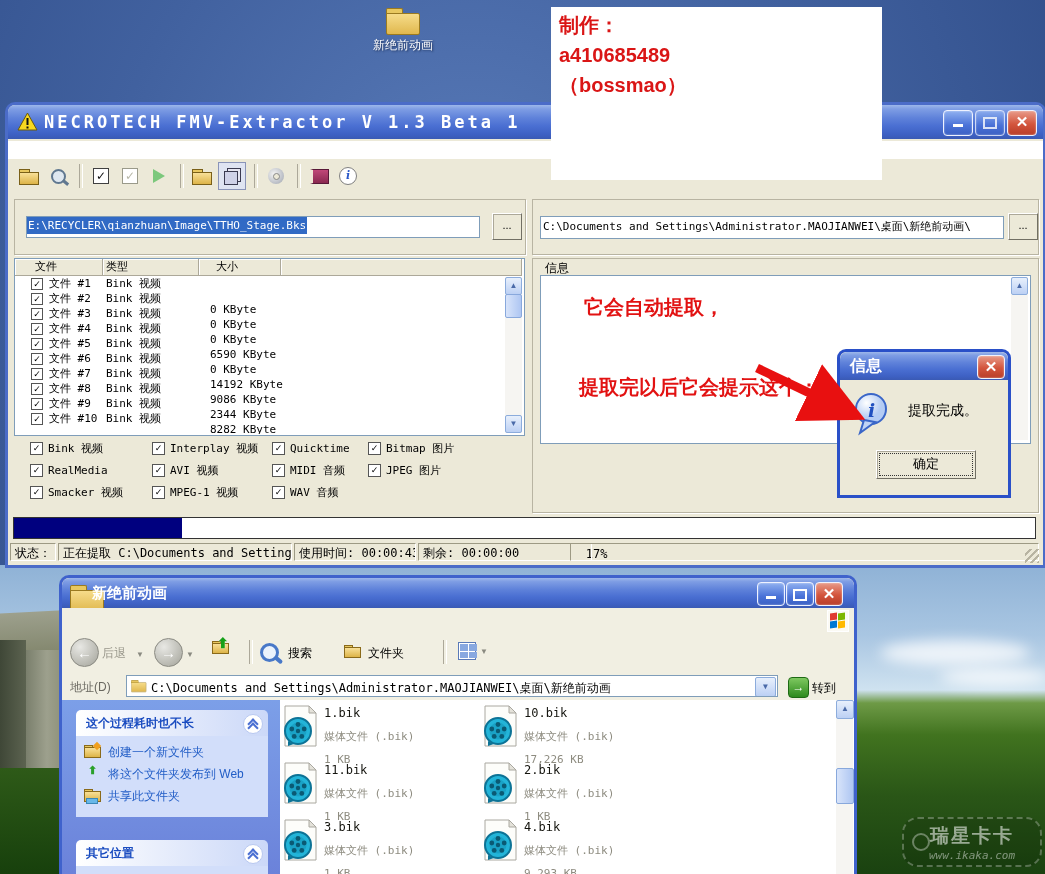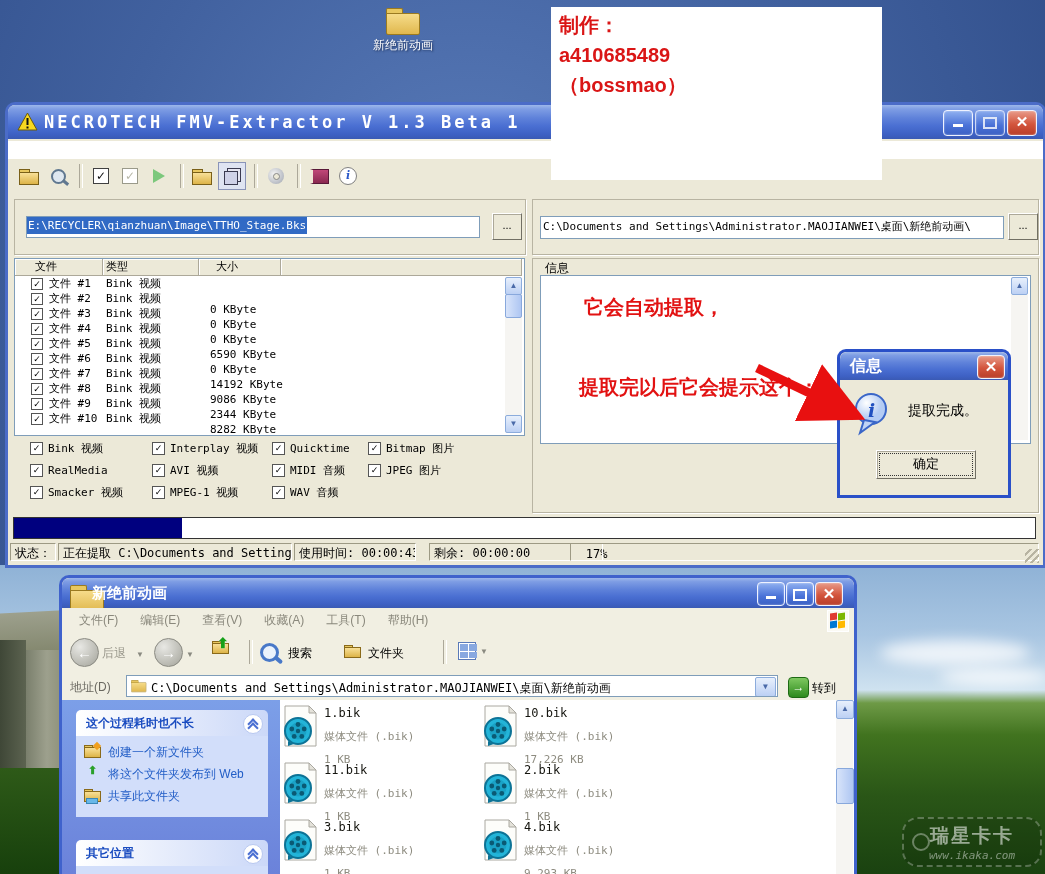--- a/index.html
+++ b/index.html
@@ -443,21 +443,21 @@
 
     <div id="x-progress" class="abs">
       <div id="x-prog-fill" class="abs" style="width: 16.5%;"></div>
       <div id="x-prog-label" class="abs">17%</div>
     </div>
 
     <div id="x-status" class="abs">
       <div class="st-seg sunken" style="left:0;width:46px;">状态：</div>
       <div class="st-seg sunken" style="left:48px;width:234px;">正在提取 C:\Documents and Settings</div>
       <div class="st-seg sunken" style="left:284px;width:122px;">使用时间: 00:00:43</div>
-      <div class="st-seg sunken" style="left:419px;width:174px;">剩余: 00:00:00</div>
+      <div class="st-seg sunken" style="left:408px;width:174px;">剩余: 00:00:00</div>
       <div class="st-seg sunken" style="left:560px;right:2px;width:469px;"></div>
     </div>
     <div id="x-grip" class="abs"></div>
   </div>
 
   <div id="msgbox" class="abs">
     <div id="mb-titlebar" class="abs xp-titlebar">
       <span id="mb-title" class="abs">信息</span>
       <div id="mb-close" class="cap-btn close"><span class="g">✕</span></div>
     </div>
@@ -491,28 +491,20 @@
   <div id="ewin" class="abs">
     <div id="e-titlebar" class="abs xp-titlebar">
       <span id="e-ticon" class="abs fold"></span>
       <span id="e-title" class="abs">新绝前动画</span>
       <div id="e-min" class="cap-btn min abs"><span class="g"></span></div>
       <div id="e-max" class="cap-btn max abs"><span class="g"></span></div>
       <div id="e-close" class="cap-btn close abs"><span class="g">✕</span></div>
     </div>
 
     <div id="e-menubar" class="abs">
-      <div id="e-menu-items">
-          <span class="menu-item">文件(F)</span>
-          <span class="menu-item">编辑(E)</span>
-          <span class="menu-item">查看(V)</span>
-          <span class="menu-item">收藏(A)</span>
-          <span class="menu-item">工具(T)</span>
-          <span class="menu-item">帮助(H)</span>
-        </div>
       <div id="e-flag" class="abs">
         <span style="left:2px;top:2px;background:#e03c31;transform:skewY(-8deg);"></span>
         <span style="left:10px;top:2px;background:#7db700;transform:skewY(-8deg);"></span>
         <span style="left:2px;top:10px;background:#0078d4;transform:skewY(-8deg);"></span>
         <span style="left:10px;top:10px;background:#ffb900;transform:skewY(-8deg);"></span>
       </div>
     </div>
 
     <div id="e-toolbar" class="abs">
       <div class="nav-circle" style="left:8px;top:6px;">←</div>

